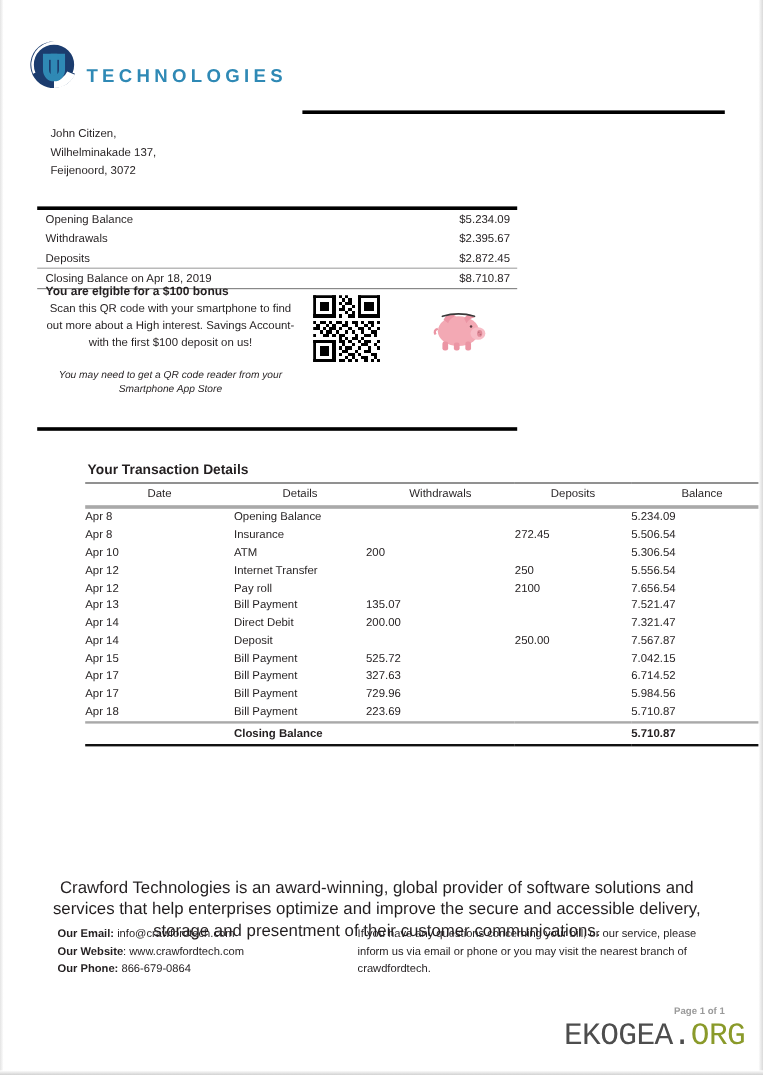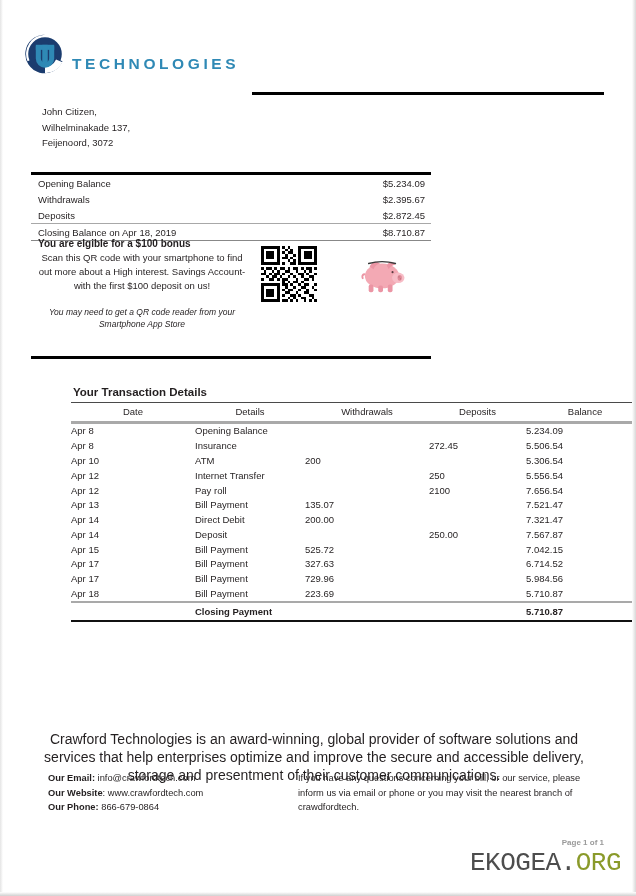--- a/index.html
+++ b/index.html
@@ -446,21 +446,21 @@
           <td>Apr 18</td>
           <td>Bill Payment</td>
           <td>223.69</td>
           <td></td>
           <td>5.710.87</td>
         </tr>
       </tbody>
       <tfoot>
         <tr>
           <td></td>
-          <td>Closing Payment</td>
+          <td>Closing Balance</td>
           <td></td>
           <td></td>
           <td>5.710.87</td>
         </tr>
       </tfoot>
     </table>
   </div>
 
   <div id="footer-para">Crawford Technologies is an award-winning, global provider of software solutions and services that help enterprises optimize and improve the secure and accessible delivery, storage and presentment of their customer communications.</div>
 

